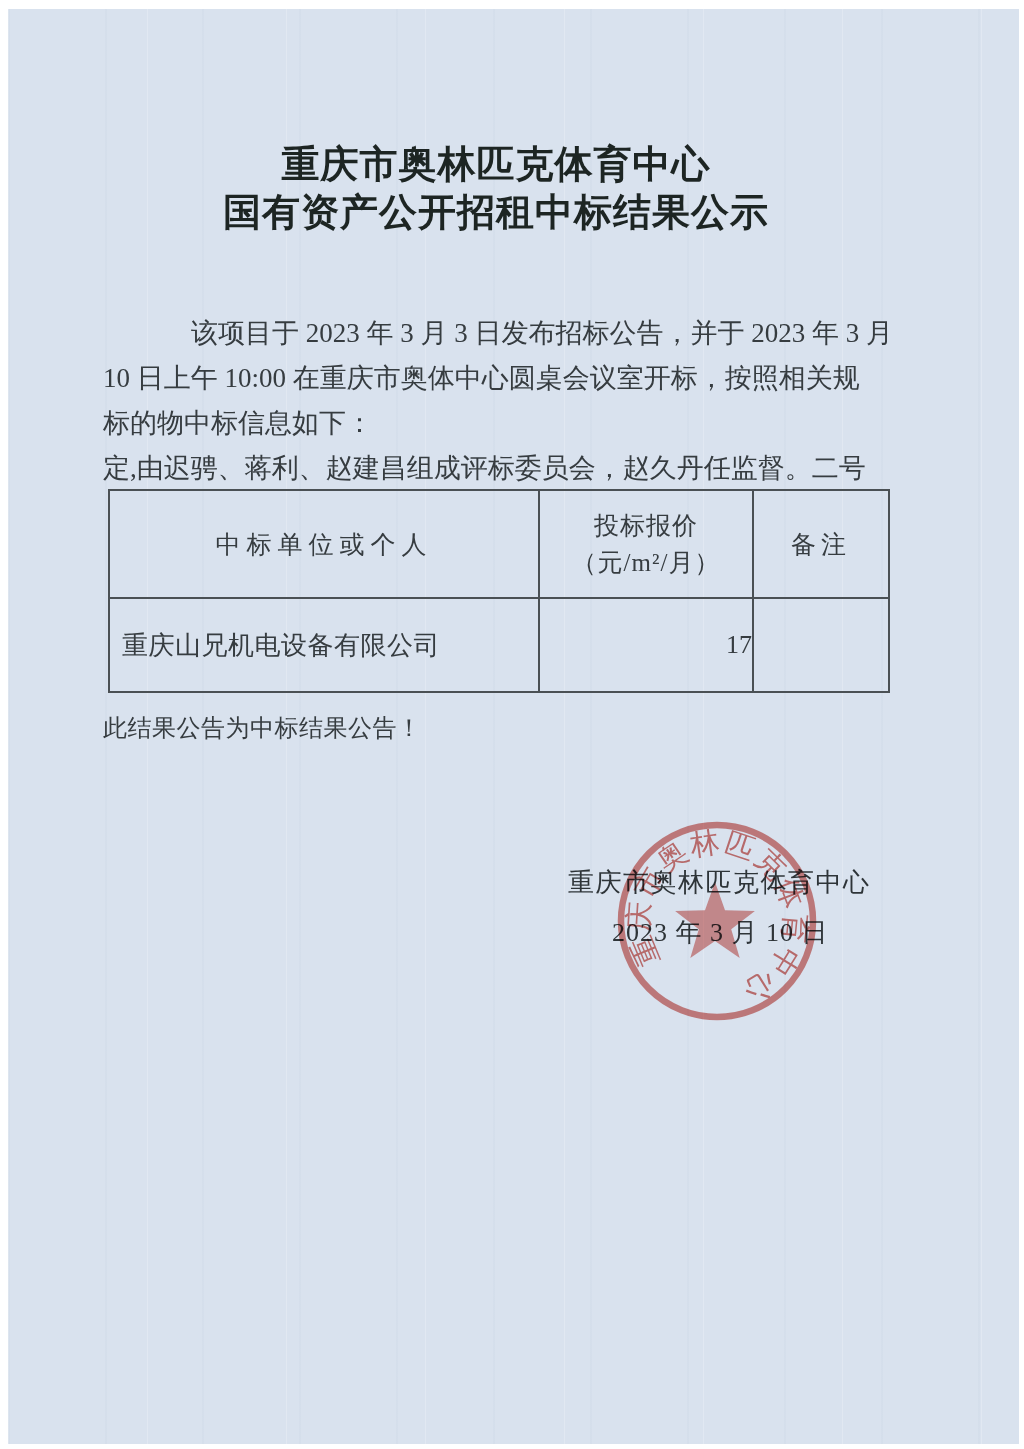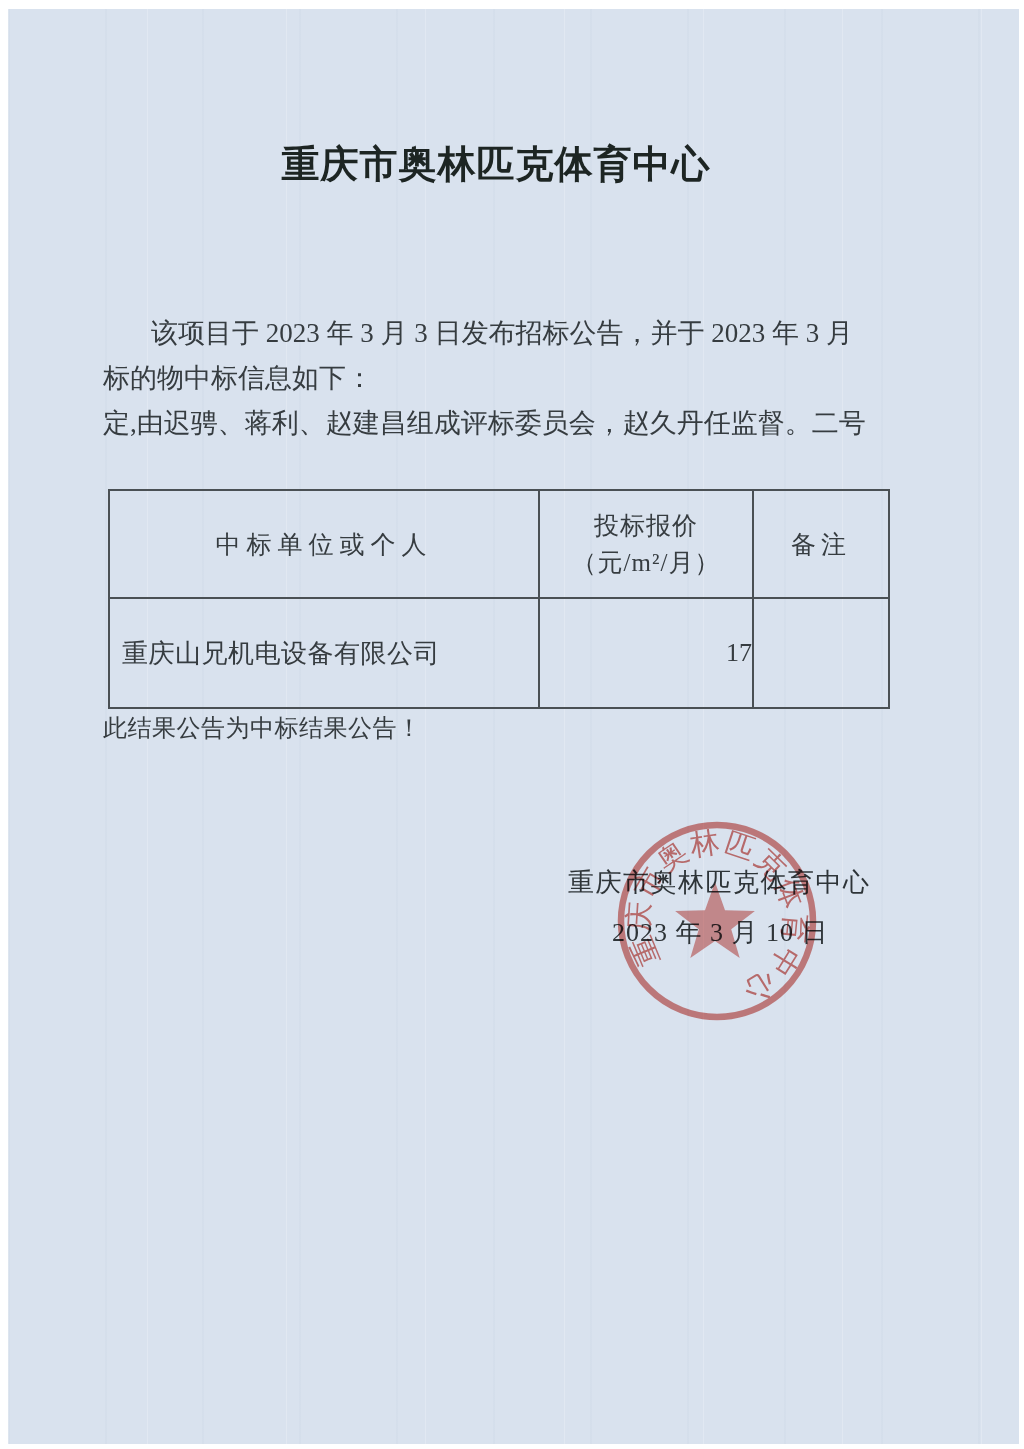--- a/index.html
+++ b/index.html
@@ -30,41 +30,41 @@
     letter-spacing: 1px;
   }
   .body-paragraph {
     position: absolute;
     top: 302px; left: 95px; width: 790px;
     font-size: 27px;
     line-height: 45px;
     color: #363c40;
     white-space: nowrap;
   }
-  .pline.indent { text-indent: 48px; }
+  .pline.indent { text-indent: 48px; text-align: right; }
   .results-table {
     position: absolute;
     top: 480px; left: 100px;
     border-collapse: collapse;
     table-layout: fixed;
     width: 780px;
     color: #363c40;
   }
   .results-table td {
     border: 2px solid #4a5054;
     vertical-align: middle;
   }
   .col-winner { width: 430px; margin-top: 20px; }
   .col-price  { width: 214px; }
   .col-remark { width: 136px; }
   .hrow td { height: 107px; text-align: center; font-size: 25px; line-height: 37px; }
   .hrow .col-winner { letter-spacing: 6px; }
   .hrow .col-price  { padding: 16px 16px; letter-spacing: 1px; }
   .hrow .col-remark { letter-spacing: 5px; }
-  .drow td { height: 110px; font-size: 26px; }
+  .drow td { height: 94px; font-size: 26px; }
   .drow .col-winner { padding-left: 12px; letter-spacing: 0.5px; }
   .drow .col-price  { text-align: right; }
   .closing-line {
     position: absolute;
     top: 703px; left: 95px;
     font-size: 24px;
     color: #363c40;
     letter-spacing: 0.5px;
   }
   .sig-org {
@@ -96,24 +96,26 @@
     opacity: 0.92;
   }
 </style>
 </head>
 <body>
 
 <div class="paper">
 
   <div class="title-block">
     <div>重庆市奥林匹克体育中心</div>
+    <div>国有资产公开招租中标结果公示</div>
   </div>
 
   <div class="body-paragraph">
     <div class="pline indent">该项目于 2023 年 3 月 3 日发布招标公告，并于 2023 年 3 月</div>
+    <div class="pline">10 日上午 10:00 在重庆市奥体中心圆桌会议室开标，按照相关规</div>
     <div class="pline">标的物中标信息如下：</div>
     <div class="pline">定,由迟骋、蒋利、赵建昌组成评标委员会，赵久丹任监督。二号</div>
   </div>
 
   <table class="results-table">
     <tbody>
       <tr class="hrow">
         <td class="col-winner">中标单位或个人</td>
         <td class="col-price">投标报价 （元/m²/月）</td>
         <td class="col-remark">备注</td>

